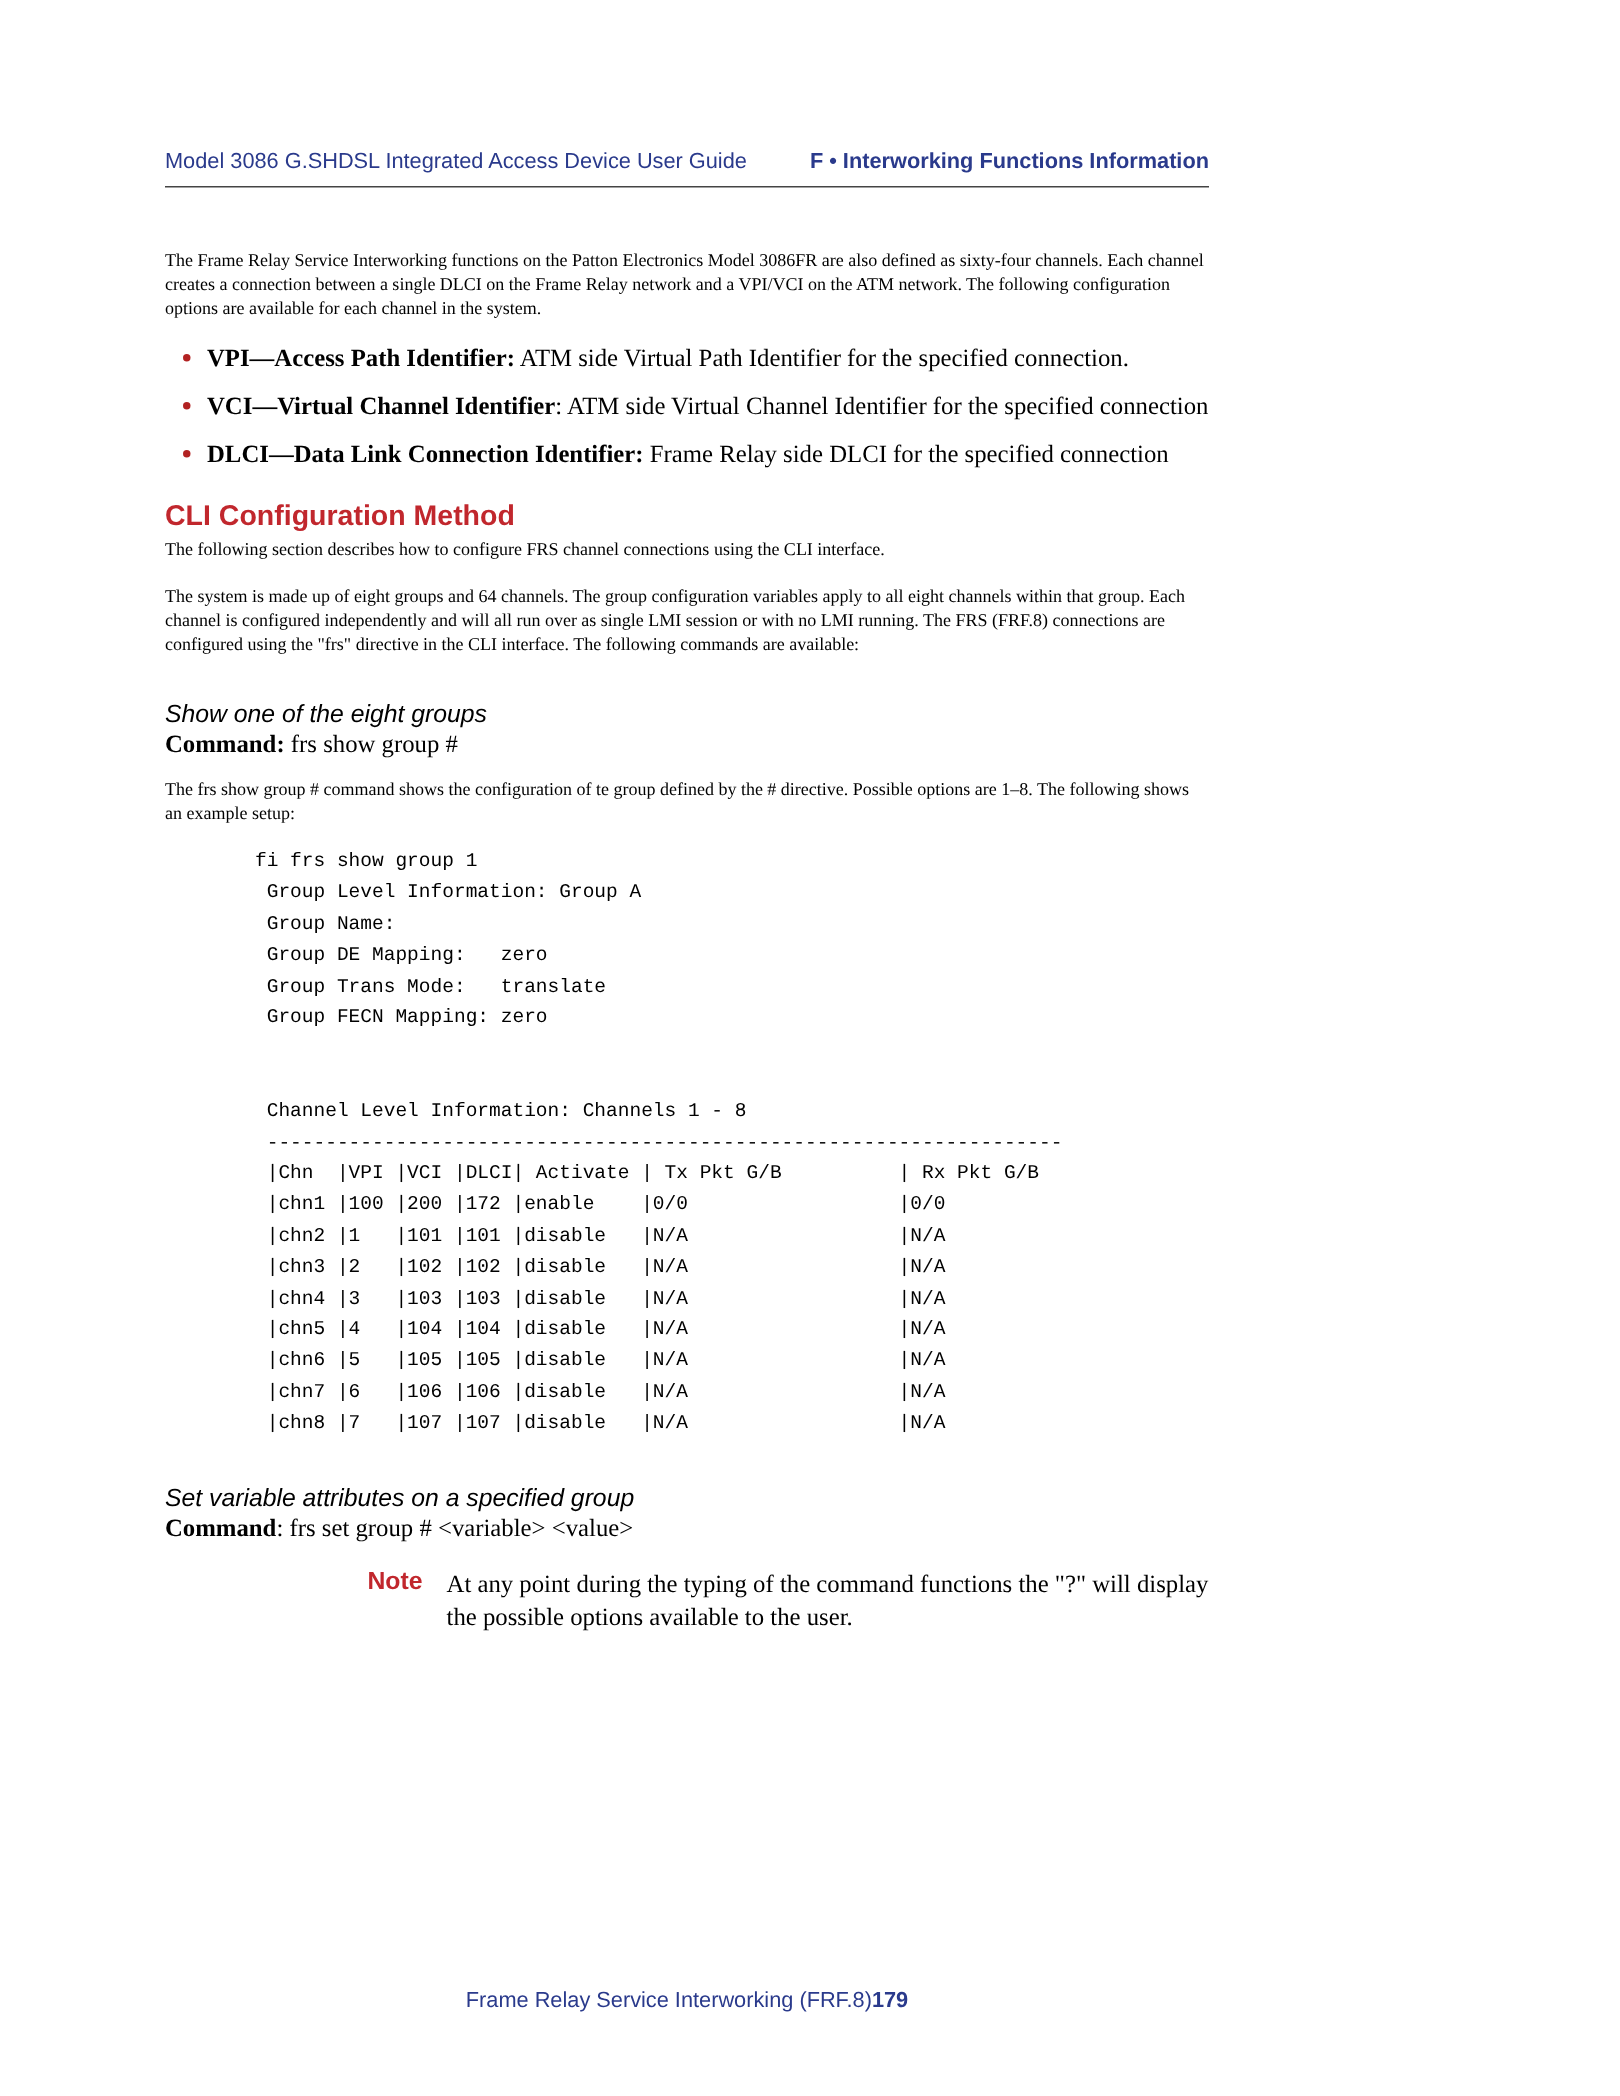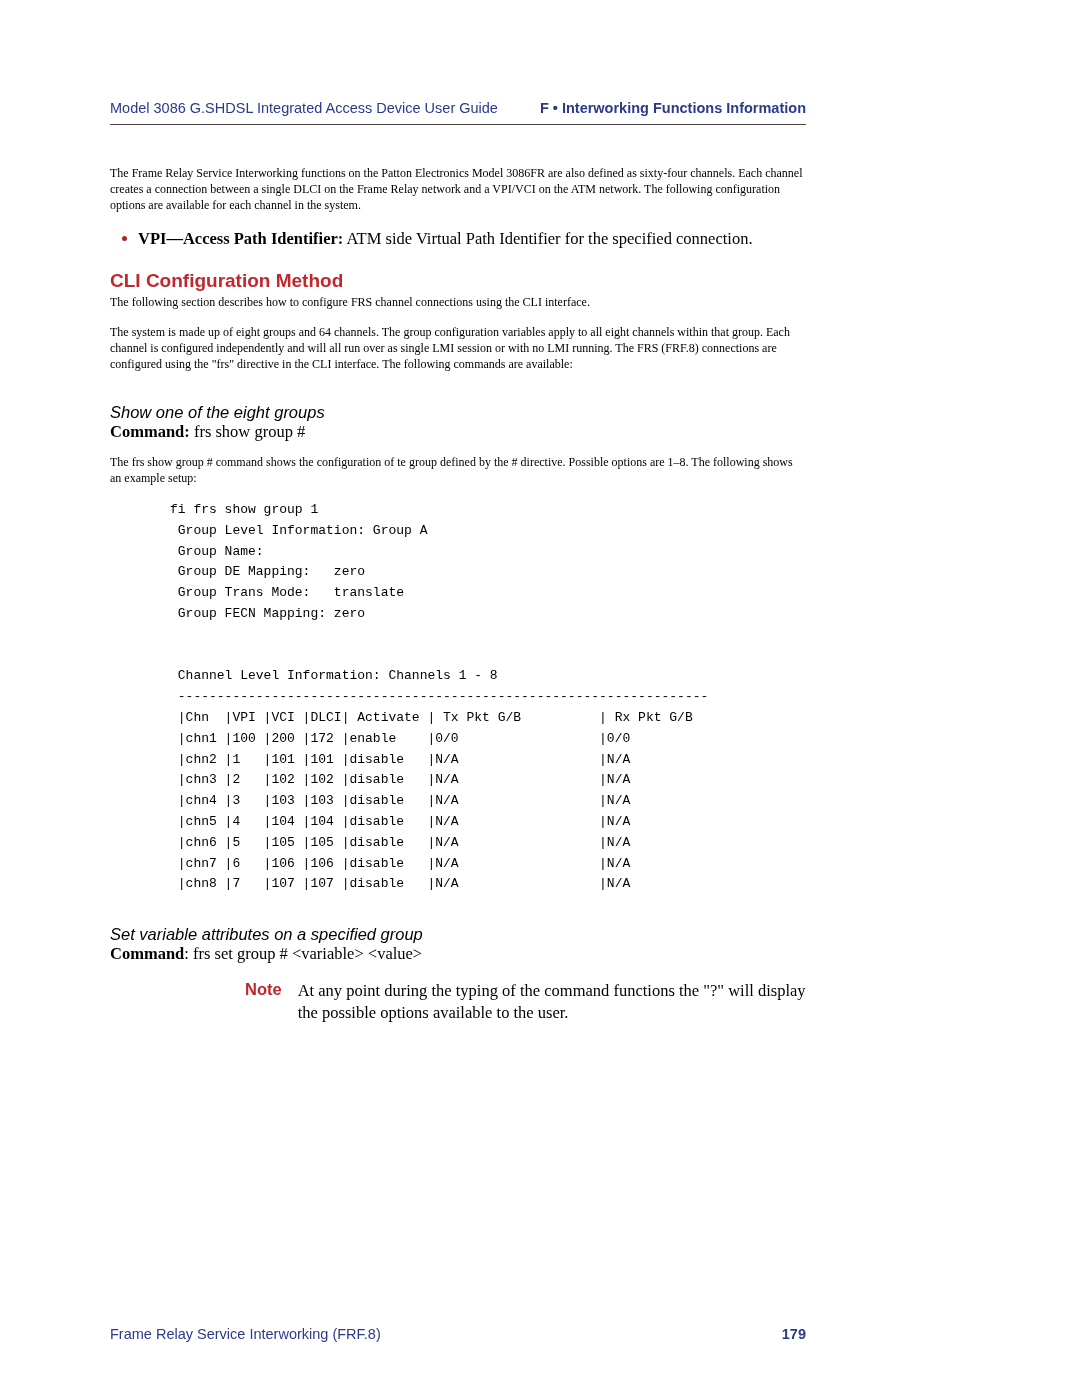--- a/index.html
+++ b/index.html
@@ -106,21 +106,21 @@
   .note-text {
     font-size: 16.5px;
     line-height: 1.35;
   }
   .footer-row {
     position: absolute;
     bottom: 55px;
     left: 110px;
     right: 110px;
     display: flex;
-    justify-content: space-between;
+    justify-content: center;
     font-size: 14.5px;
   }
   .footer-left {
     font-family: 'Segoe UI', Arial, sans-serif;
     color: #2a3a8c;
   }
   .footer-right {
     font-family: 'Segoe UI', Arial, sans-serif;
     color: #2a3a8c;
     font-weight: 700;
@@ -136,20 +136,28 @@
     <div class="header-right">F • Interworking Functions Information</div>
   </div>
   <hr class="header-rule">
 
   <p class="body">The Frame Relay Service Interworking functions on the Patton Electronics Model 3086FR are also defined as sixty-four channels. Each channel creates a connection between a single DLCI on the Frame Relay network and a VPI/VCI on the ATM network.  The following configuration options are available for each channel in the system.</p>
 
   <ul class="bullets">
     <li>
       <span class="bullet-dot"></span>
       <span class="bold">VPI—Access Path Identifier:</span><span> ATM side Virtual Path Identifier for the specified connection.</span>
+    </li>
+    <li>
+      <span class="bullet-dot"></span>
+      <span class="bold">VCI—Virtual Channel Identifier</span><span>: ATM side Virtual Channel Identifier for the specified connection</span>
+    </li>
+    <li>
+      <span class="bullet-dot"></span>
+      <span class="bold">DLCI—Data Link Connection Identifier:</span><span> Frame Relay side DLCI for the specified connection</span>
     </li>
   </ul>
 
   <h2 class="red-heading">CLI Configuration Method</h2>
   <p class="body">The following section describes how to configure FRS channel connections using the CLI interface.</p>
   <p class="body">The system is made up of eight groups and 64 channels. The group configuration variables apply to all eight channels within that group. Each channel is configured independently and will all run over as single LMI session or with no LMI running. The FRS (FRF.8) connections are configured using the "frs" directive in the CLI interface. The following commands are available:</p>
 
   <div class="sub-italic">Show one of the eight groups</div>
   <p class="cmd-line">
     <span class="bold">Command:</span><span> frs show group #</span>

